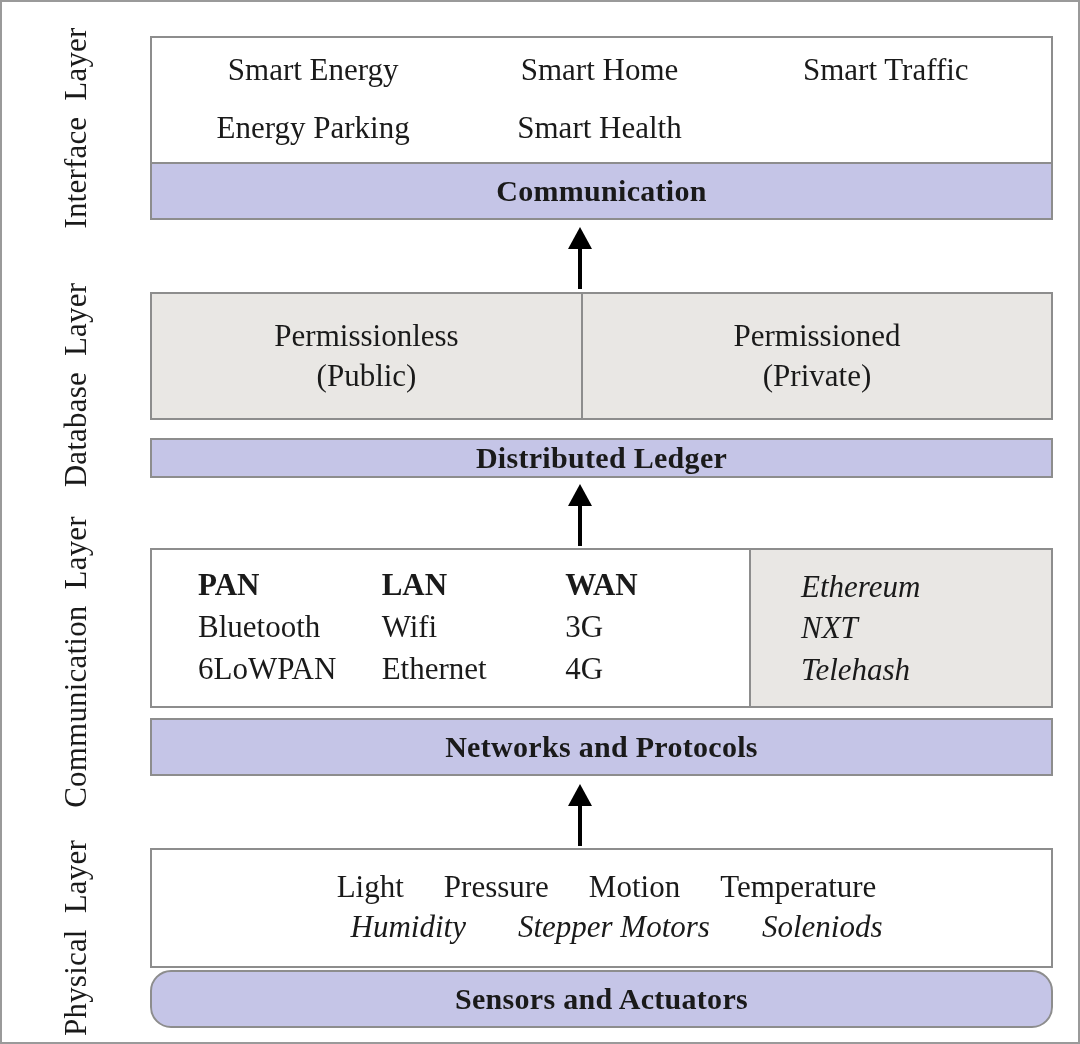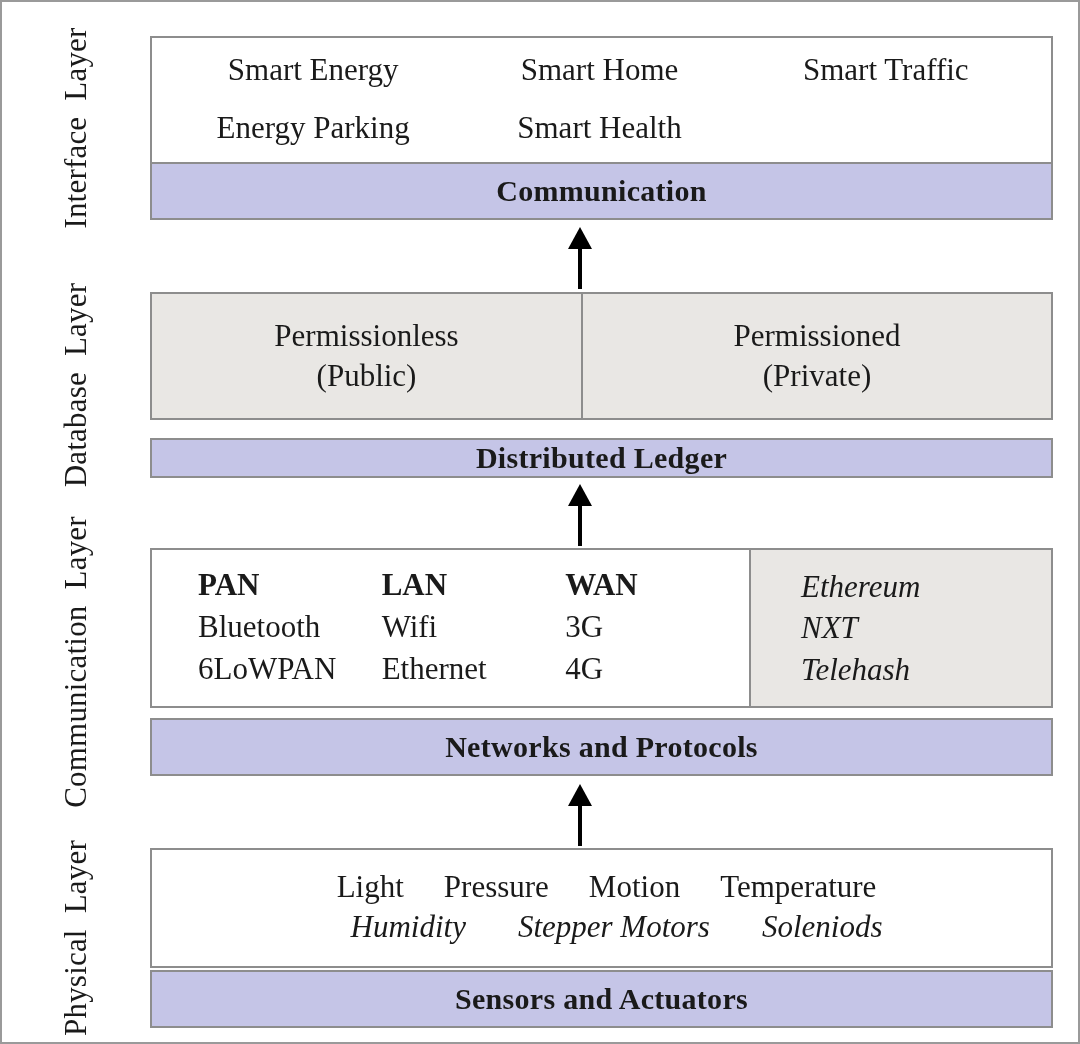--- a/index.html
+++ b/index.html
@@ -296,17 +296,17 @@
             <span>Motion</span>
             <span>Temperature</span>
           </div>
           <div class="phys-row r2">
             <span>Humidity</span>
             <span>Stepper Motors</span>
             <span>Soleniods</span>
           </div>
         </div>
       </div>
-      <div class="band" style="height:58px;">Sensors and Actuators</div>
+      <div class="band" style="height:58px;border-radius:21px;">Sensors and Actuators</div>
     </div>
   </div>
 
 </div>
 
 </body></html>

